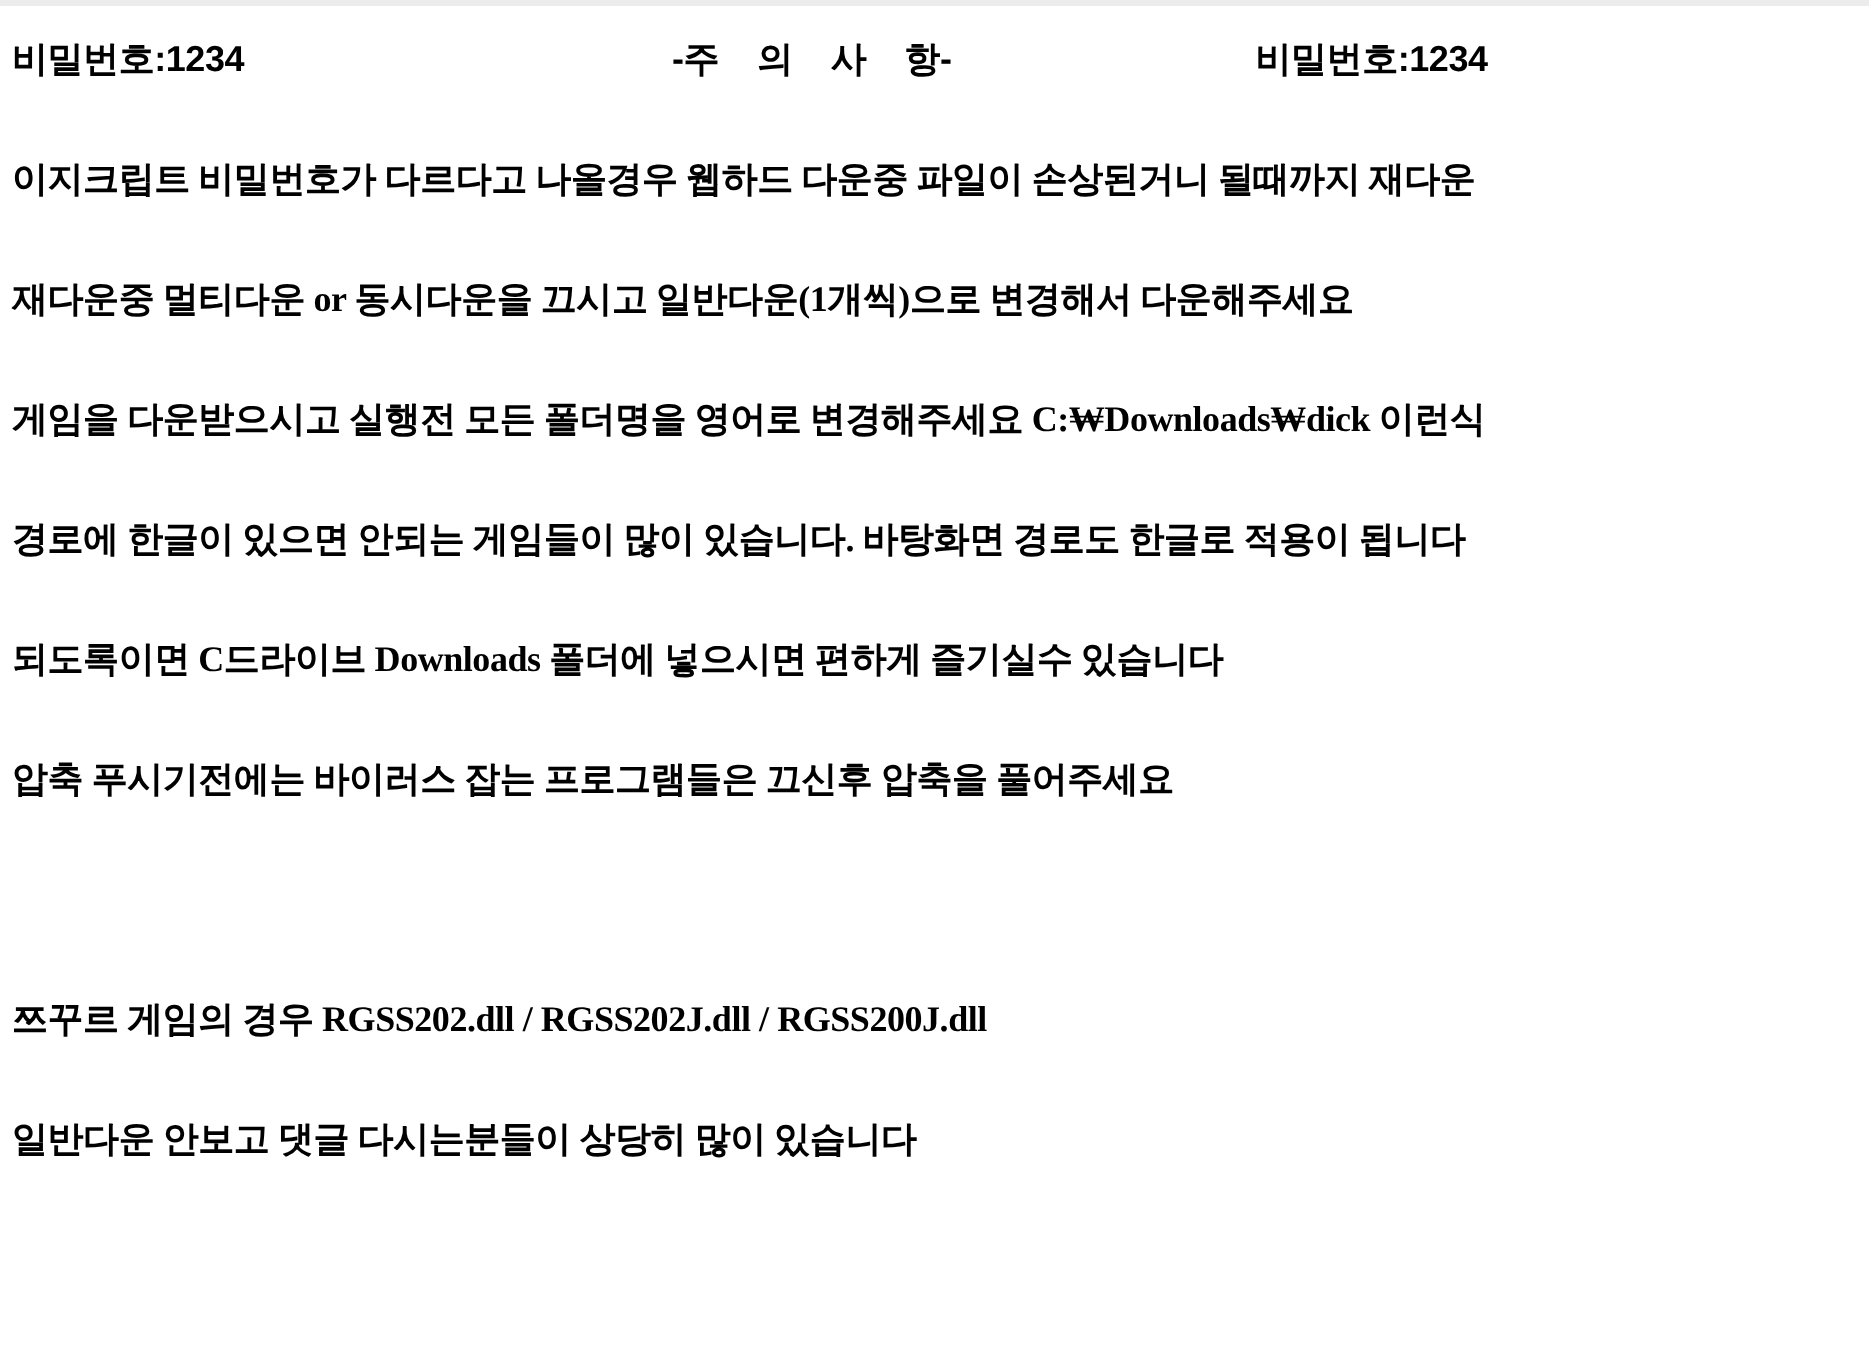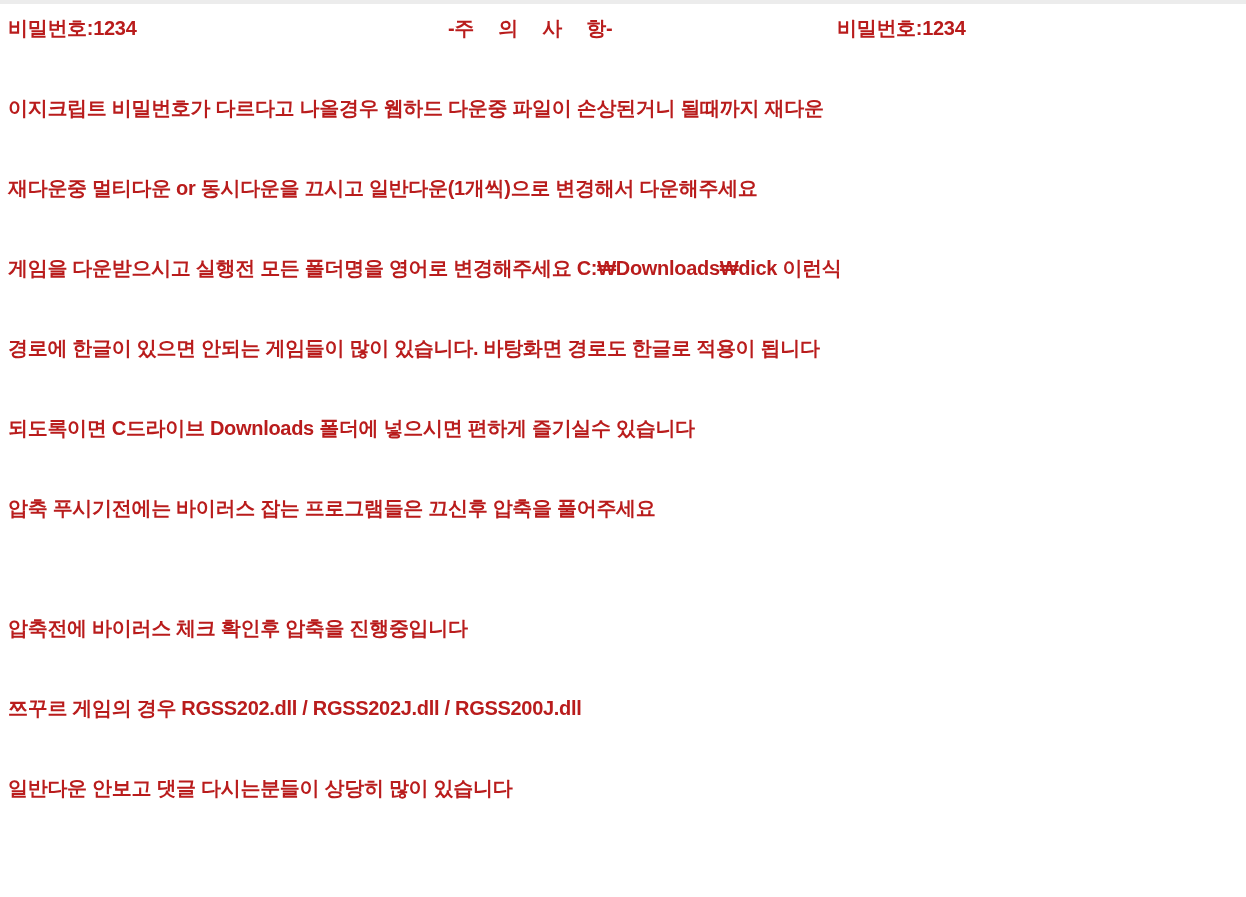--- a/index.html
+++ b/index.html
@@ -20,26 +20,26 @@
     width: 1246px;
     height: 4px;
     background: #ececec;
   }
   .doc {
     position: absolute;
     top: 4px;
     left: 0;
     right: 0;
     bottom: 0;
-    padding: 4px 0 0 8px;
+    padding: 16px 0 0 8px;
     font-family: "Liberation Sans", "DejaVu Sans", sans-serif;
     font-weight: 700;
-    font-size: 20px;
+    font-size: 24px;
     line-height: 40px;
-    color: #b91c1c;
+    color: #000000;
     letter-spacing: -0.3px;
   }
   .header-row {
     position: relative;
     height: 40px;
     white-space: pre;
   }
   .pw-left {
     position: absolute;
     left: 0;
@@ -52,20 +52,21 @@
     word-spacing: 19px;
   }
   .pw-right {
     position: absolute;
     left: 829px;
     top: 0;
   }
   .line {
     min-height: 40px;
     white-space: pre;
+    font-family: Liberation Serif, serif;
   }
 </style>
 </head>
 <body>
 
 <div class="top-strip"></div>
 
 <div class="doc">
   <div class="header-row">
     <span class="pw-left">비밀번호:1234</span>
@@ -80,19 +81,18 @@
       <div class="line"></div>
       <div class="line">게임을 다운받으시고 실행전 모든 폴더명을 영어로 변경해주세요 C:₩Downloads₩dick 이런식</div>
       <div class="line"></div>
       <div class="line">경로에 한글이 있으면 안되는 게임들이 많이 있습니다. 바탕화면 경로도 한글로 적용이 됩니다</div>
       <div class="line"></div>
       <div class="line">되도록이면 C드라이브 Downloads 폴더에 넣으시면 편하게 즐기실수 있습니다</div>
       <div class="line"></div>
       <div class="line">압축 푸시기전에는 바이러스 잡는 프로그램들은 끄신후 압축을 풀어주세요</div>
       <div class="line"></div>
       <div class="line"></div>
-      <div class="line">압축전에 바이러스 체크 확인후 압축을 진행중입니다</div>
       <div class="line"></div>
       <div class="line">쯔꾸르 게임의 경우 RGSS202.dll / RGSS202J.dll / RGSS200J.dll</div>
       <div class="line"></div>
       <div class="line">일반다운 안보고 댓글 다시는분들이 상당히 많이 있습니다</div>
     </div>
 </div>
 
 </body></html>

